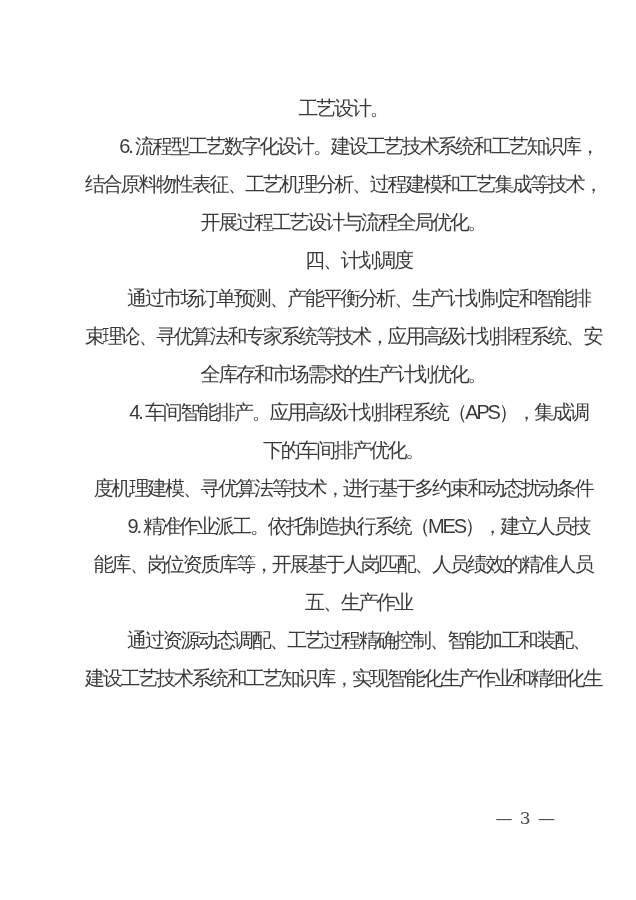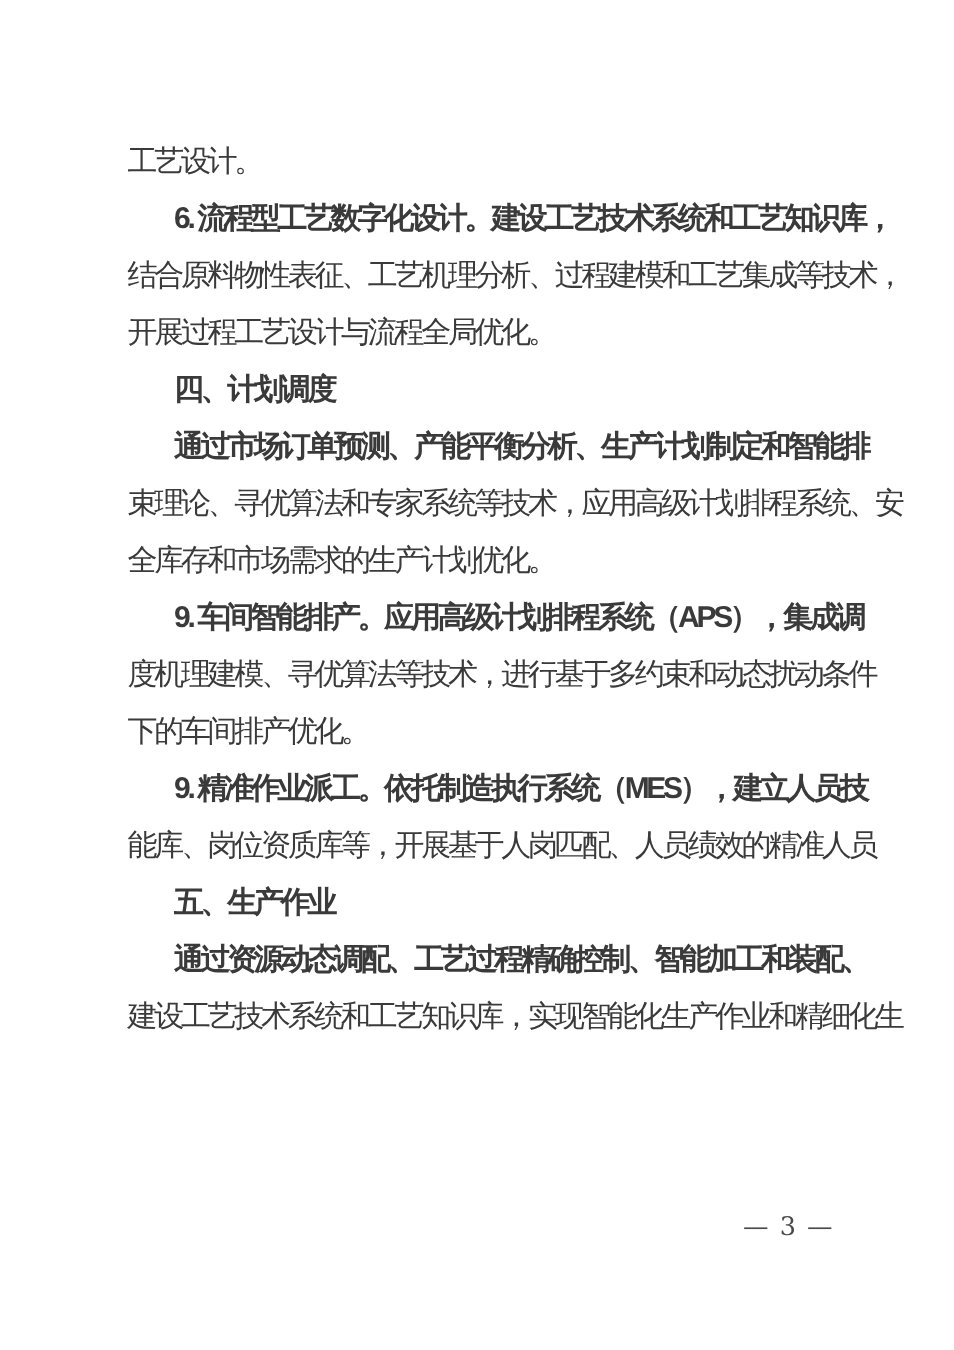--- a/index.html
+++ b/index.html
@@ -11,39 +11,39 @@
     height: 900px;
     background: #ffffff;
     position: relative;
     overflow: hidden;
     font-family: "Liberation Sans", sans-serif;
   }
   .page {
     position: absolute;
     inset: 0;
     background: #ffffff;
+    text-align: center;
   }
   .doc-body {
     position: absolute;
     left: 85px;
     top: 89px;
     width: 516px;
     color: #3a3a3a;
   }
   .line {
     height: 38px;
     line-height: 38px;
     font-size: 20px;
     letter-spacing: -2.2px;
     white-space: nowrap;
     font-family: "Liberation Sans", sans-serif;
   }
   .indent {
     text-indent: 31px;
-    font-weight: bold;
   }
   .page-number {
     position: absolute;
     top: 805px;
     right: 80px;
     height: 26px;
     line-height: 26px;
     font-family: "DejaVu Serif", serif;
     font-size: 17px;
     color: #4a4a4a;
@@ -57,23 +57,23 @@
 <div class="page">
   <div class="doc-body">
     <div class="line">工艺设计。</div>
     <div class="line indent">6. 流程型工艺数字化设计。建设工艺技术系统和工艺知识库，</div>
     <div class="line">结合原料物性表征、工艺机理分析、过程建模和工艺集成等技术，</div>
     <div class="line">开展过程工艺设计与流程全局优化。</div>
     <div class="line indent">四、计划调度</div>
     <div class="line indent">通过市场订单预测、产能平衡分析、生产计划制定和智能排</div>
     <div class="line">束理论、寻优算法和专家系统等技术，应用高级计划排程系统、安</div>
     <div class="line">全库存和市场需求的生产计划优化。</div>
-    <div class="line indent">9. 车间智能排产。应用高级计划排程系统（APS），集成调</div>
+    <div class="line indent">4. 车间智能排产。应用高级计划排程系统（APS），集成调</div>
+    <div class="line">下的车间排产优化。</div>
     <div class="line">度机理建模、寻优算法等技术，进行基于多约束和动态扰动条件</div>
-    <div class="line">下的车间排产优化。</div>
     <div class="line indent">9. 精准作业派工。依托制造执行系统（MES），建立人员技</div>
     <div class="line">能库、岗位资质库等，开展基于人岗匹配、人员绩效的精准人员</div>
     <div class="line indent">五、生产作业</div>
     <div class="line indent">通过资源动态调配、工艺过程精确控制、智能加工和装配、</div>
     <div class="line">建设工艺技术系统和工艺知识库，实现智能化生产作业和精细化生</div>
   </div>
   <div class="page-number">— 3 —</div>
 </div>
 
 </body></html>

